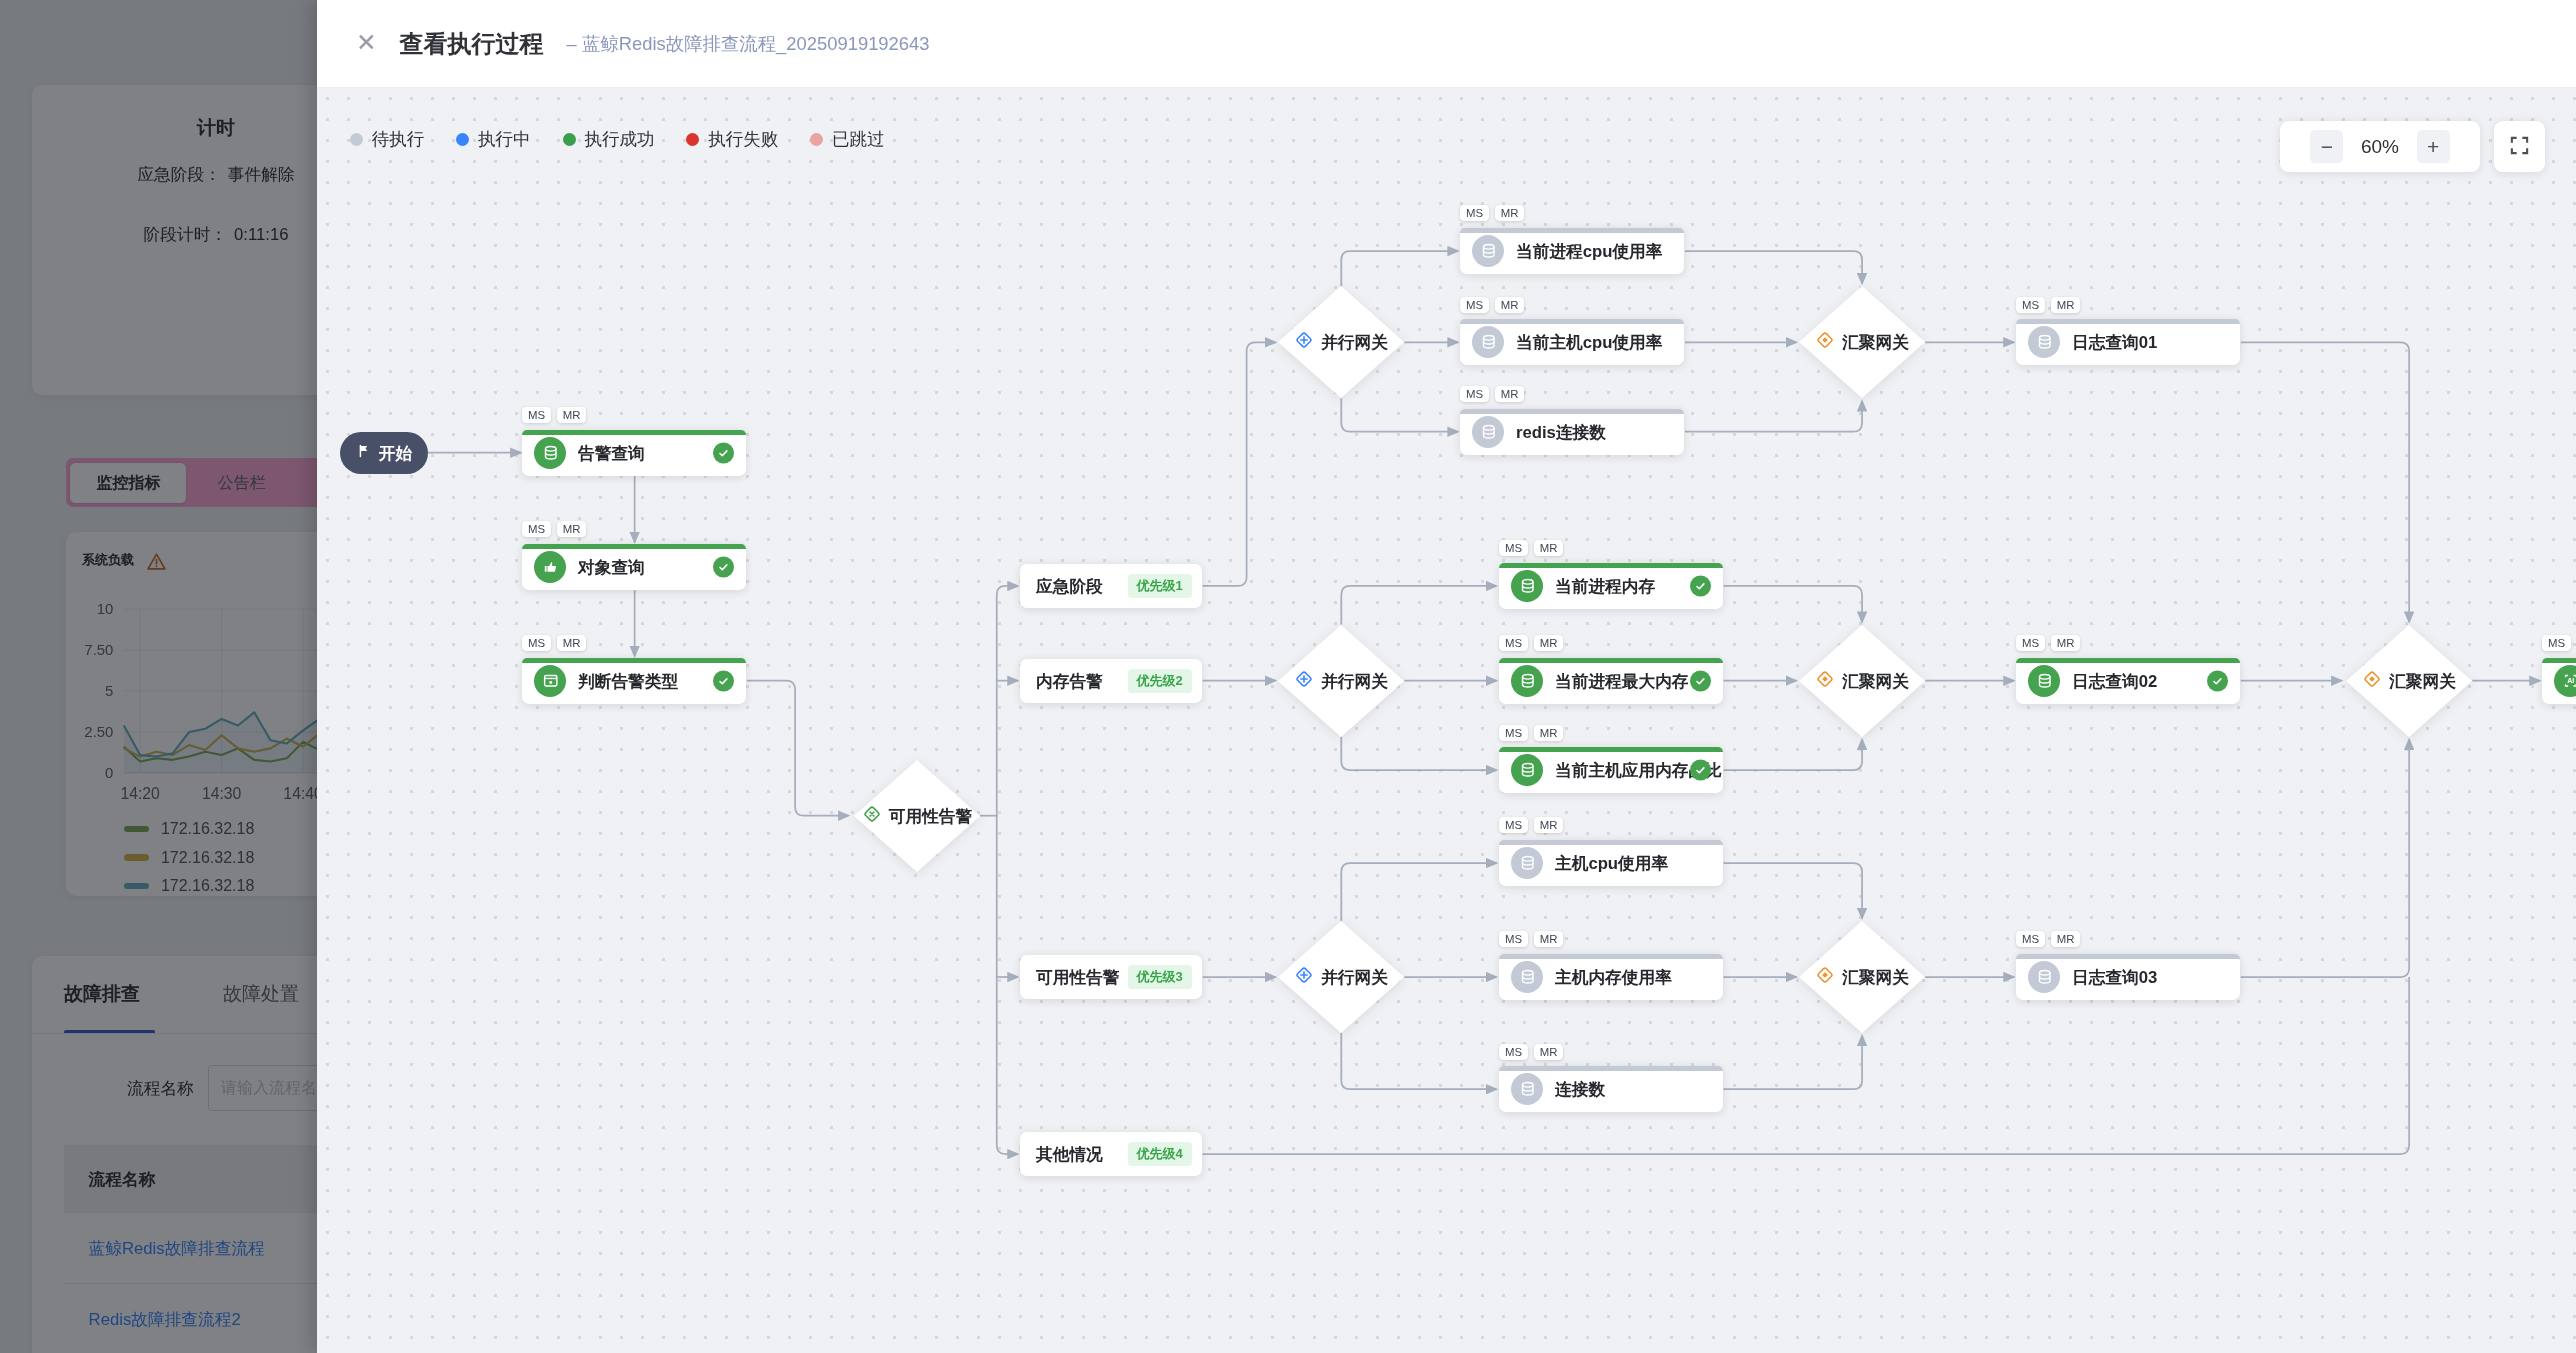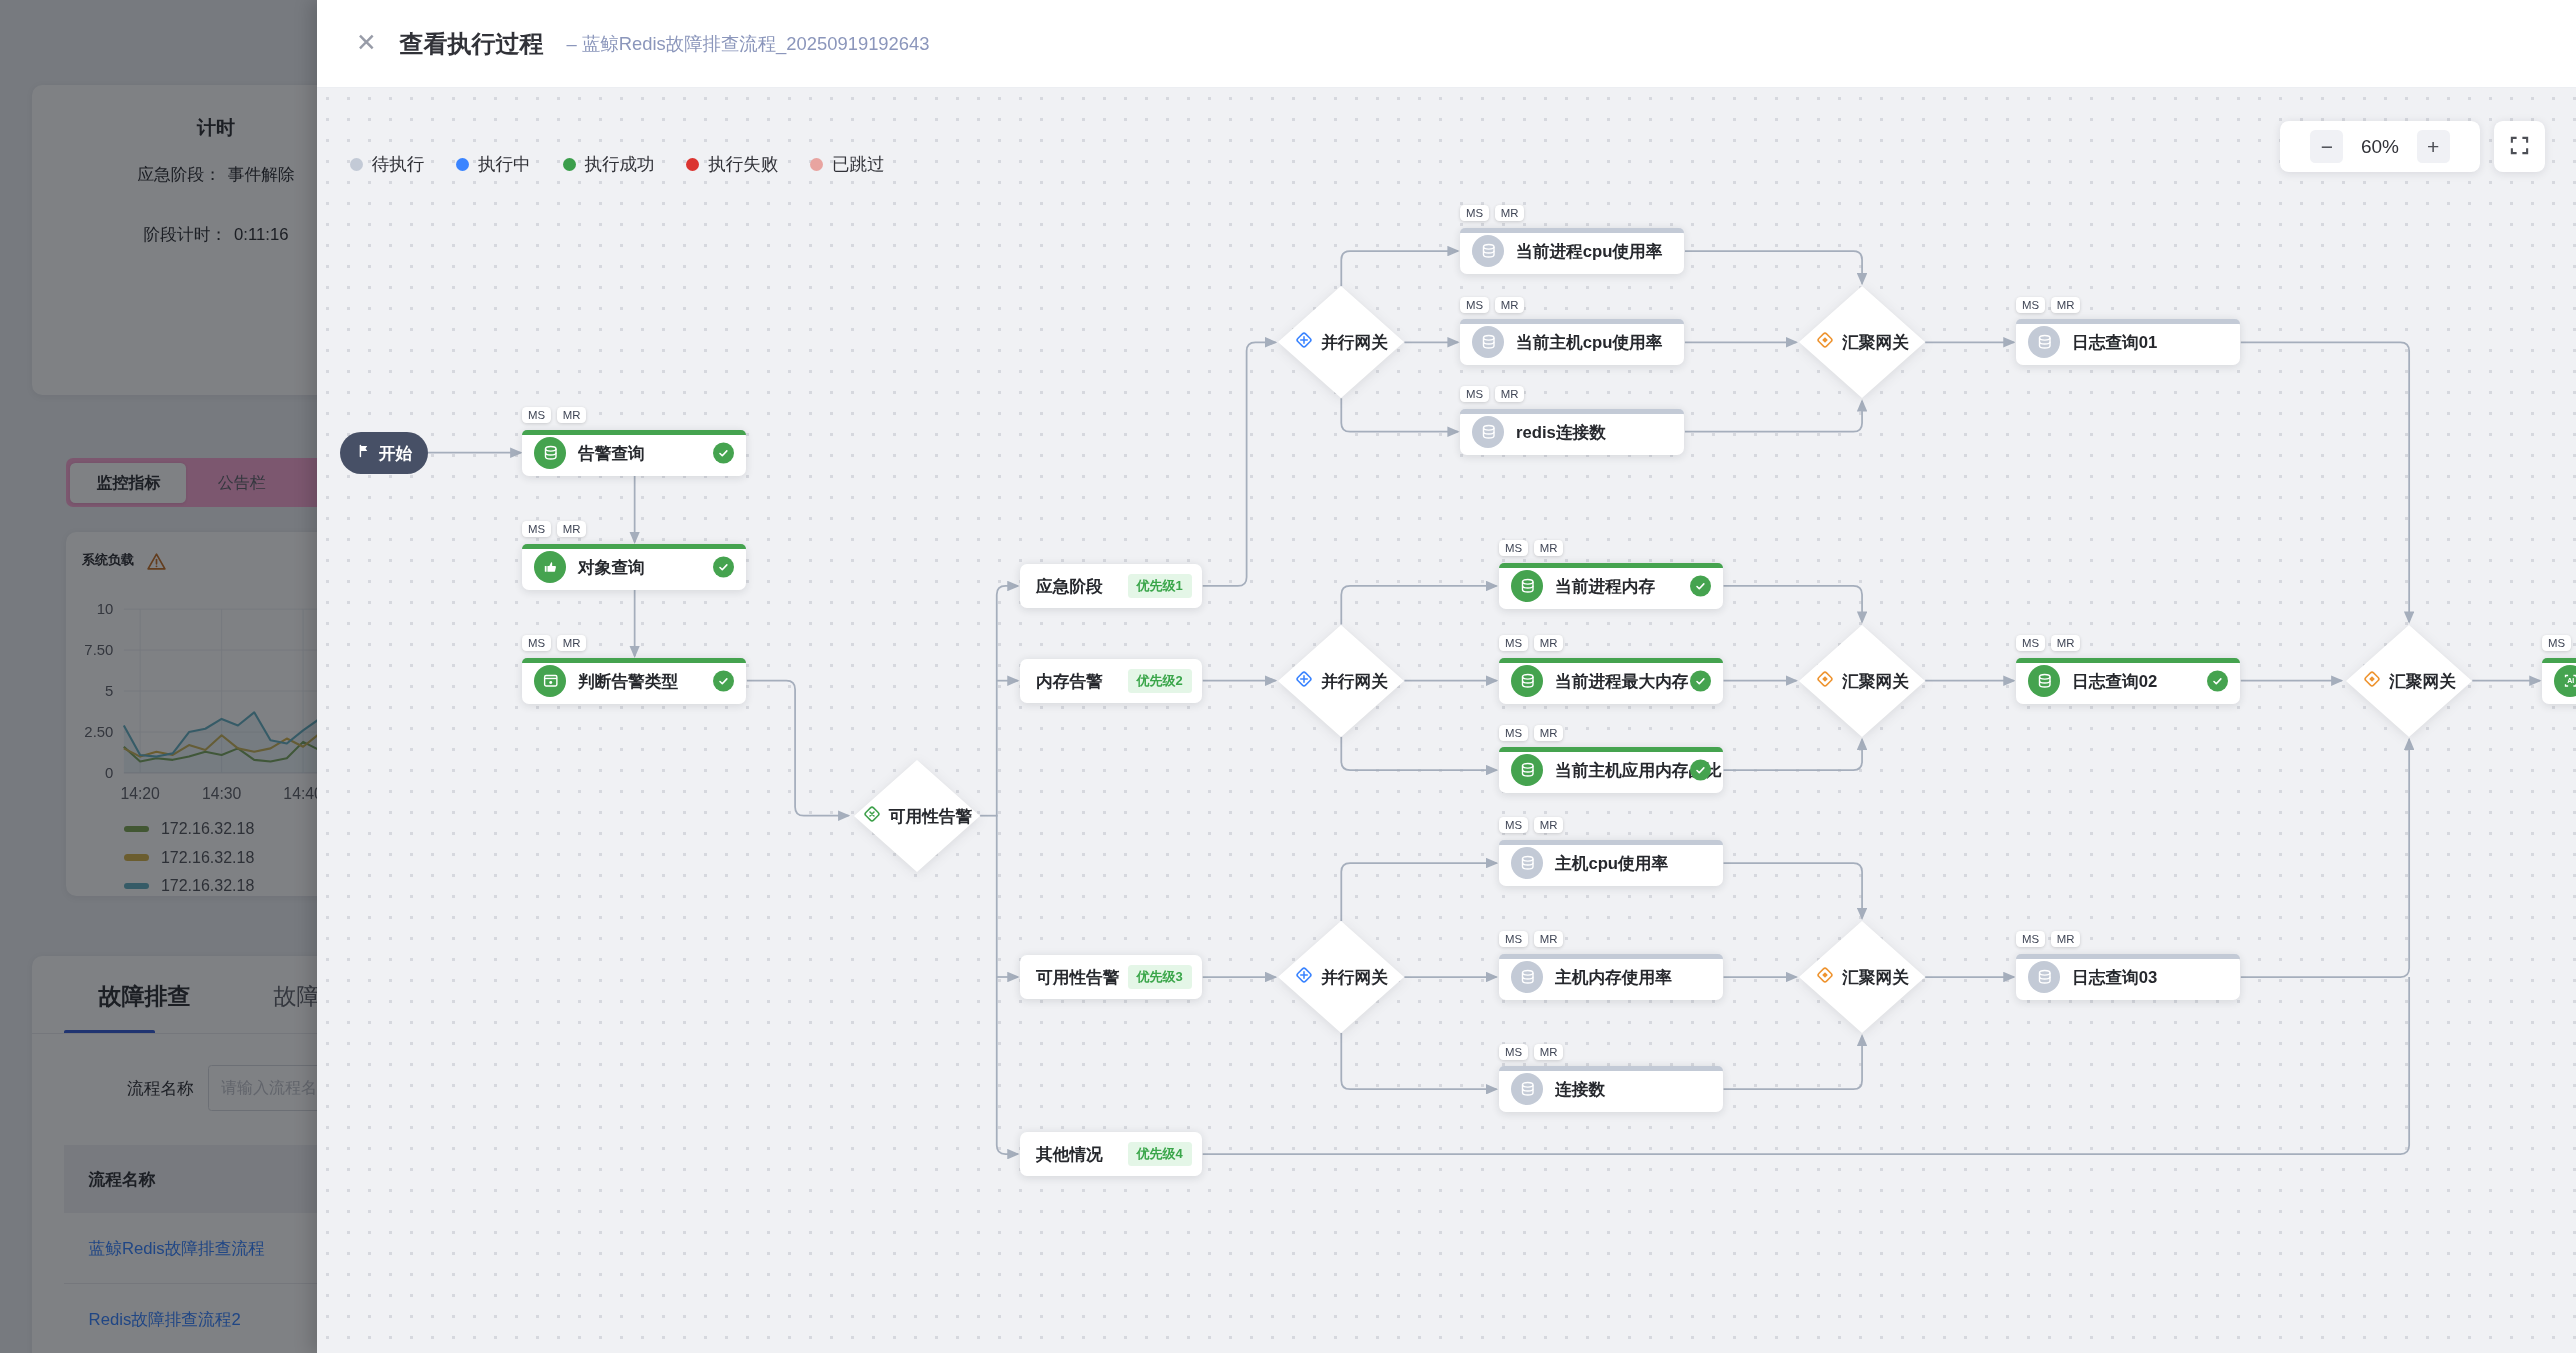--- a/index.html
+++ b/index.html
@@ -15,42 +15,42 @@
   .seg-tabs{position:absolute;left:66px;top:458px;width:351px;height:49px;background:#f9a8d4;border-radius:7px;display:flex;align-items:center;padding:4.4px;box-sizing:border-box;gap:5.3px;}
   .seg-tab{padding:0 26px;height:40px;line-height:40px;font-size:16px;color:#63656e;border-radius:5.3px;white-space:nowrap;}
   .seg-tab.active{background:#fff;color:#313238;box-shadow:0 0.9px 3.5px rgba(0,0,0,.10);font-weight:700;}
   .chart-card{left:66px;top:532px;width:351px;height:364px;}
   .chart-title-row{display:flex;align-items:flex-start;gap:12.3px;padding:19px 0 0 16px;font-size:13px;font-weight:700;color:#313238;}
   .chart-svg{position:absolute;left:0;top:49px;}
   .chart-legend{position:absolute;left:58px;top:288px;right:0;display:grid;grid-template-columns:1fr;row-gap:10.5px;}
   .cl-item{display:flex;align-items:center;gap:12.3px;font-size:16px;color:#55575e;white-space:nowrap;}
   .cl-dash{width:24.6px;height:6.1px;border-radius:3.5px;flex:0 0 auto;}
   .fault-card{left:32px;top:956px;width:368px;height:421px;}
-  .f-tabs{display:flex;gap:83px;padding:24.6px 0 0 32px;font-size:23px;justify-content:center;}
+  .f-tabs{display:flex;gap:83px;padding:24.6px 0 0 32px;font-size:19px;}
   .f-tab{color:#63656e;}
   .f-tab.active{color:#313238;font-weight:700;}
   .f-underline{position:absolute;left:32px;top:74px;width:91px;height:3.5px;background:#3a5fd8;border-radius:1.8px;}
   .f-divider{position:absolute;left:0;top:77px;right:0;height:0.9px;background:#eaebef;}
   .f-filter{position:absolute;left:95px;top:109px;display:flex;align-items:center;gap:14px;font-size:16.7px;color:#313238;white-space:nowrap;}
   .f-input{width:175px;height:44px;border:0.9px solid #d8dae0;border-radius:3.5px;padding:0 12.3px;font-size:16px;color:#63656e;background:#fff;outline:none;}
   .f-input::placeholder{color:#c2c4cc;}
   .f-table{position:absolute;left:32px;top:189px;width:438px;}
   .f-th{height:68px;background:#f0f1f5;display:flex;align-items:center;padding-left:24.6px;font-size:16.7px;font-weight:700;color:#313238;}
   .f-row{height:70px;display:flex;align-items:center;padding-left:24.6px;font-size:16.7px;color:#3a84ff;border-bottom:0.9px solid #eaebef;}
   .dim{position:absolute;inset:0;background:rgba(10,13,20,.52);z-index:5;}
 
   
   .modal{position:absolute;left:317px;top:0;right:0;bottom:0;z-index:10;background:#fff;box-shadow:-7px 0 16px rgba(0,0,0,.15);}
   .m-header{height:88px;display:flex;align-items:center;padding:0 0 0 39px;gap:23px;background:#fff;border-bottom:0.9px solid #eceef2;box-sizing:border-box;}
   .close{font-size:24.6px;color:#989ca8;line-height:1;cursor:pointer;}
   .m-title{font-size:24px;font-weight:700;color:#313238;margin:0;}
   .m-sub{font-size:18.4px;color:#8b96bb;}
   .canvas{position:absolute;left:0;right:0;top:88px;bottom:0;background:#f0f1f4;background-image:radial-gradient(circle,#d6d8de 1.6px,transparent 1.8px);background-size:21px 21px;overflow:hidden;}
 
-  .legend{position:absolute;left:33px;top:39px;display:flex;gap:32px;z-index:3;margin-top:25px;}
+  .legend{position:absolute;left:33px;top:39px;display:flex;gap:32px;z-index:3;}
   .lg-item{display:flex;align-items:center;gap:8.8px;font-size:17.5px;color:#313238;}
   .lg-dot{width:13px;height:13px;border-radius:50%;}
 
   .zoombar{position:absolute;top:33px;right:31px;display:flex;gap:14px;z-index:3;}
   .zoom-card{height:51px;background:#fff;border-radius:8.8px;box-shadow:0 1.8px 8.8px rgba(28,34,48,.10);display:flex;align-items:center;}
   .zoom-main{width:200px;justify-content:center;gap:17.5px;}
   .zbtn{width:33px;height:33px;border-radius:5.3px;background:#f0f1f5;display:flex;align-items:center;justify-content:center;font-size:21px;color:#4d4f56;cursor:pointer;}
   .zlevel{font-size:19px;color:#313238;}
   .fs-card{width:51px;justify-content:center;cursor:pointer;}
 

